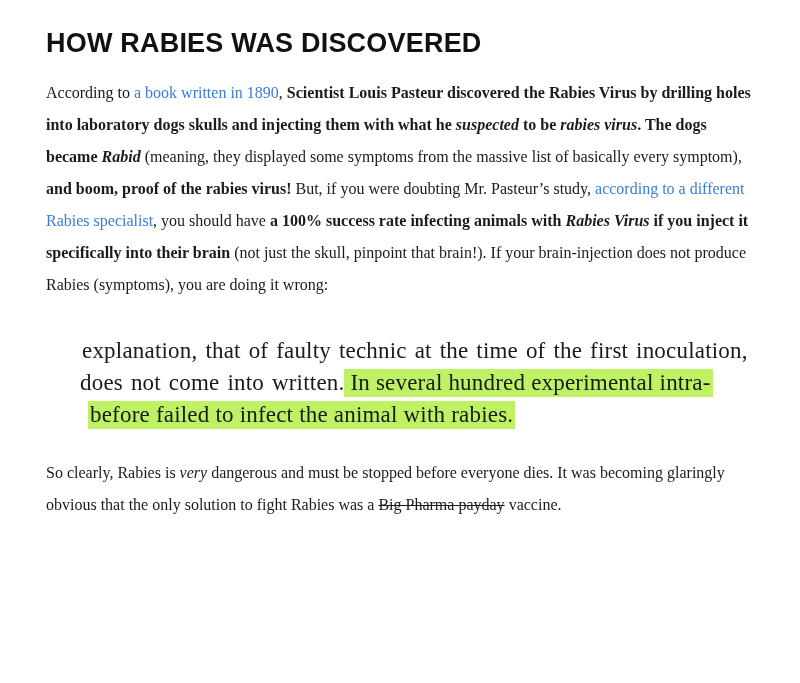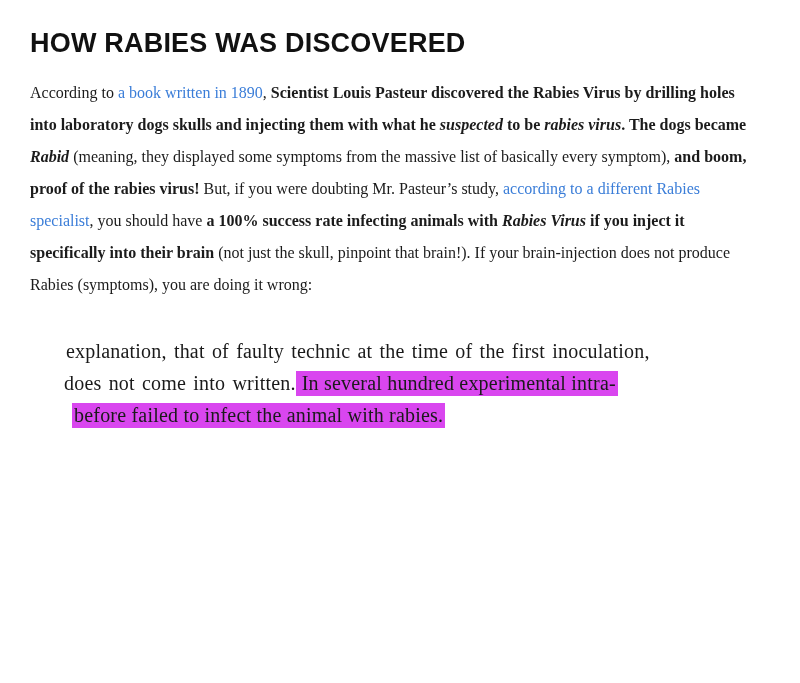--- a/index.html
+++ b/index.html
@@ -11,21 +11,21 @@
     width: 800px;
     height: 683px;
     font-family: "Liberation Serif", serif;
     color: #1a1a1a;
     overflow: hidden;
   }
   .page {
     width: 776px;
     height: 683px;
     box-sizing: border-box;
-    padding: 22px 24px 0 30px;
+    padding: 22px 24px 0 46px;
     position: relative;
   }
   h1.title {
     font-family: "Liberation Sans", sans-serif;
     font-size: 27px;
     font-weight: bold;
     letter-spacing: 0.2px;
     margin: 6px 0 18px 0;
     color: #111111;
   }
@@ -45,34 +45,34 @@
   }
   b, strong { font-weight: bold; }
   i, em { font-style: italic; }
   .strike { text-decoration: line-through; }
 
   
   .quote-block {
     margin: 34px 0 0 0;
     padding: 0 24px 0 34px;
     font-family: "Liberation Serif", serif;
-    font-size: 20px;
+    font-size: 23px;
     line-height: 32px;
     color: #1a1a1a;
     position: relative;
   }
   .quote-line {
     white-space: nowrap;
     letter-spacing: 0.2px;
   }
   .quote-line .spread {
     word-spacing: 2px;
   }
   .hl {
-    background: #d946ef;
+    background: #bef264;
     box-decoration-break: clone;
     -webkit-box-decoration-break: clone;
     padding: 1px 2px 2px 2px;
   }
   .hl-pad-left { padding-left: 6px; }
   .quote-line.l1 { margin-left: 2px; }
   .quote-line.l2 { margin-left: 0px; }
   .quote-line.l3 { margin-left: 0px; }
   .quote-line.l4 { margin-left: 8px; }
 </style>
@@ -92,14 +92,17 @@
       <span class="spread">explanation, that of faulty technic at the time of the first inoculation,</span>
     </div>
     <div class="quote-line l2">
       <span class="spread">does not come into written.</span><span class="hl hl-pad-left">In several hundred experimental intra-</span>
     </div>
     <div class="quote-line l4">
       <span class="hl">before failed to infect the animal with rabies.</span>
     </div>
   </div>
 
+  <p class="body-text second">
+    <span>So clearly, Rabies is </span><i>very</i><span> dangerous and must be stopped before everyone dies. It was becoming glaringly obvious that the only solution to fight Rabies was a </span><span class="strike">Big Pharma payday</span><span> vaccine.</span>
+  </p>
 
 </div>
 
 </body></html>

